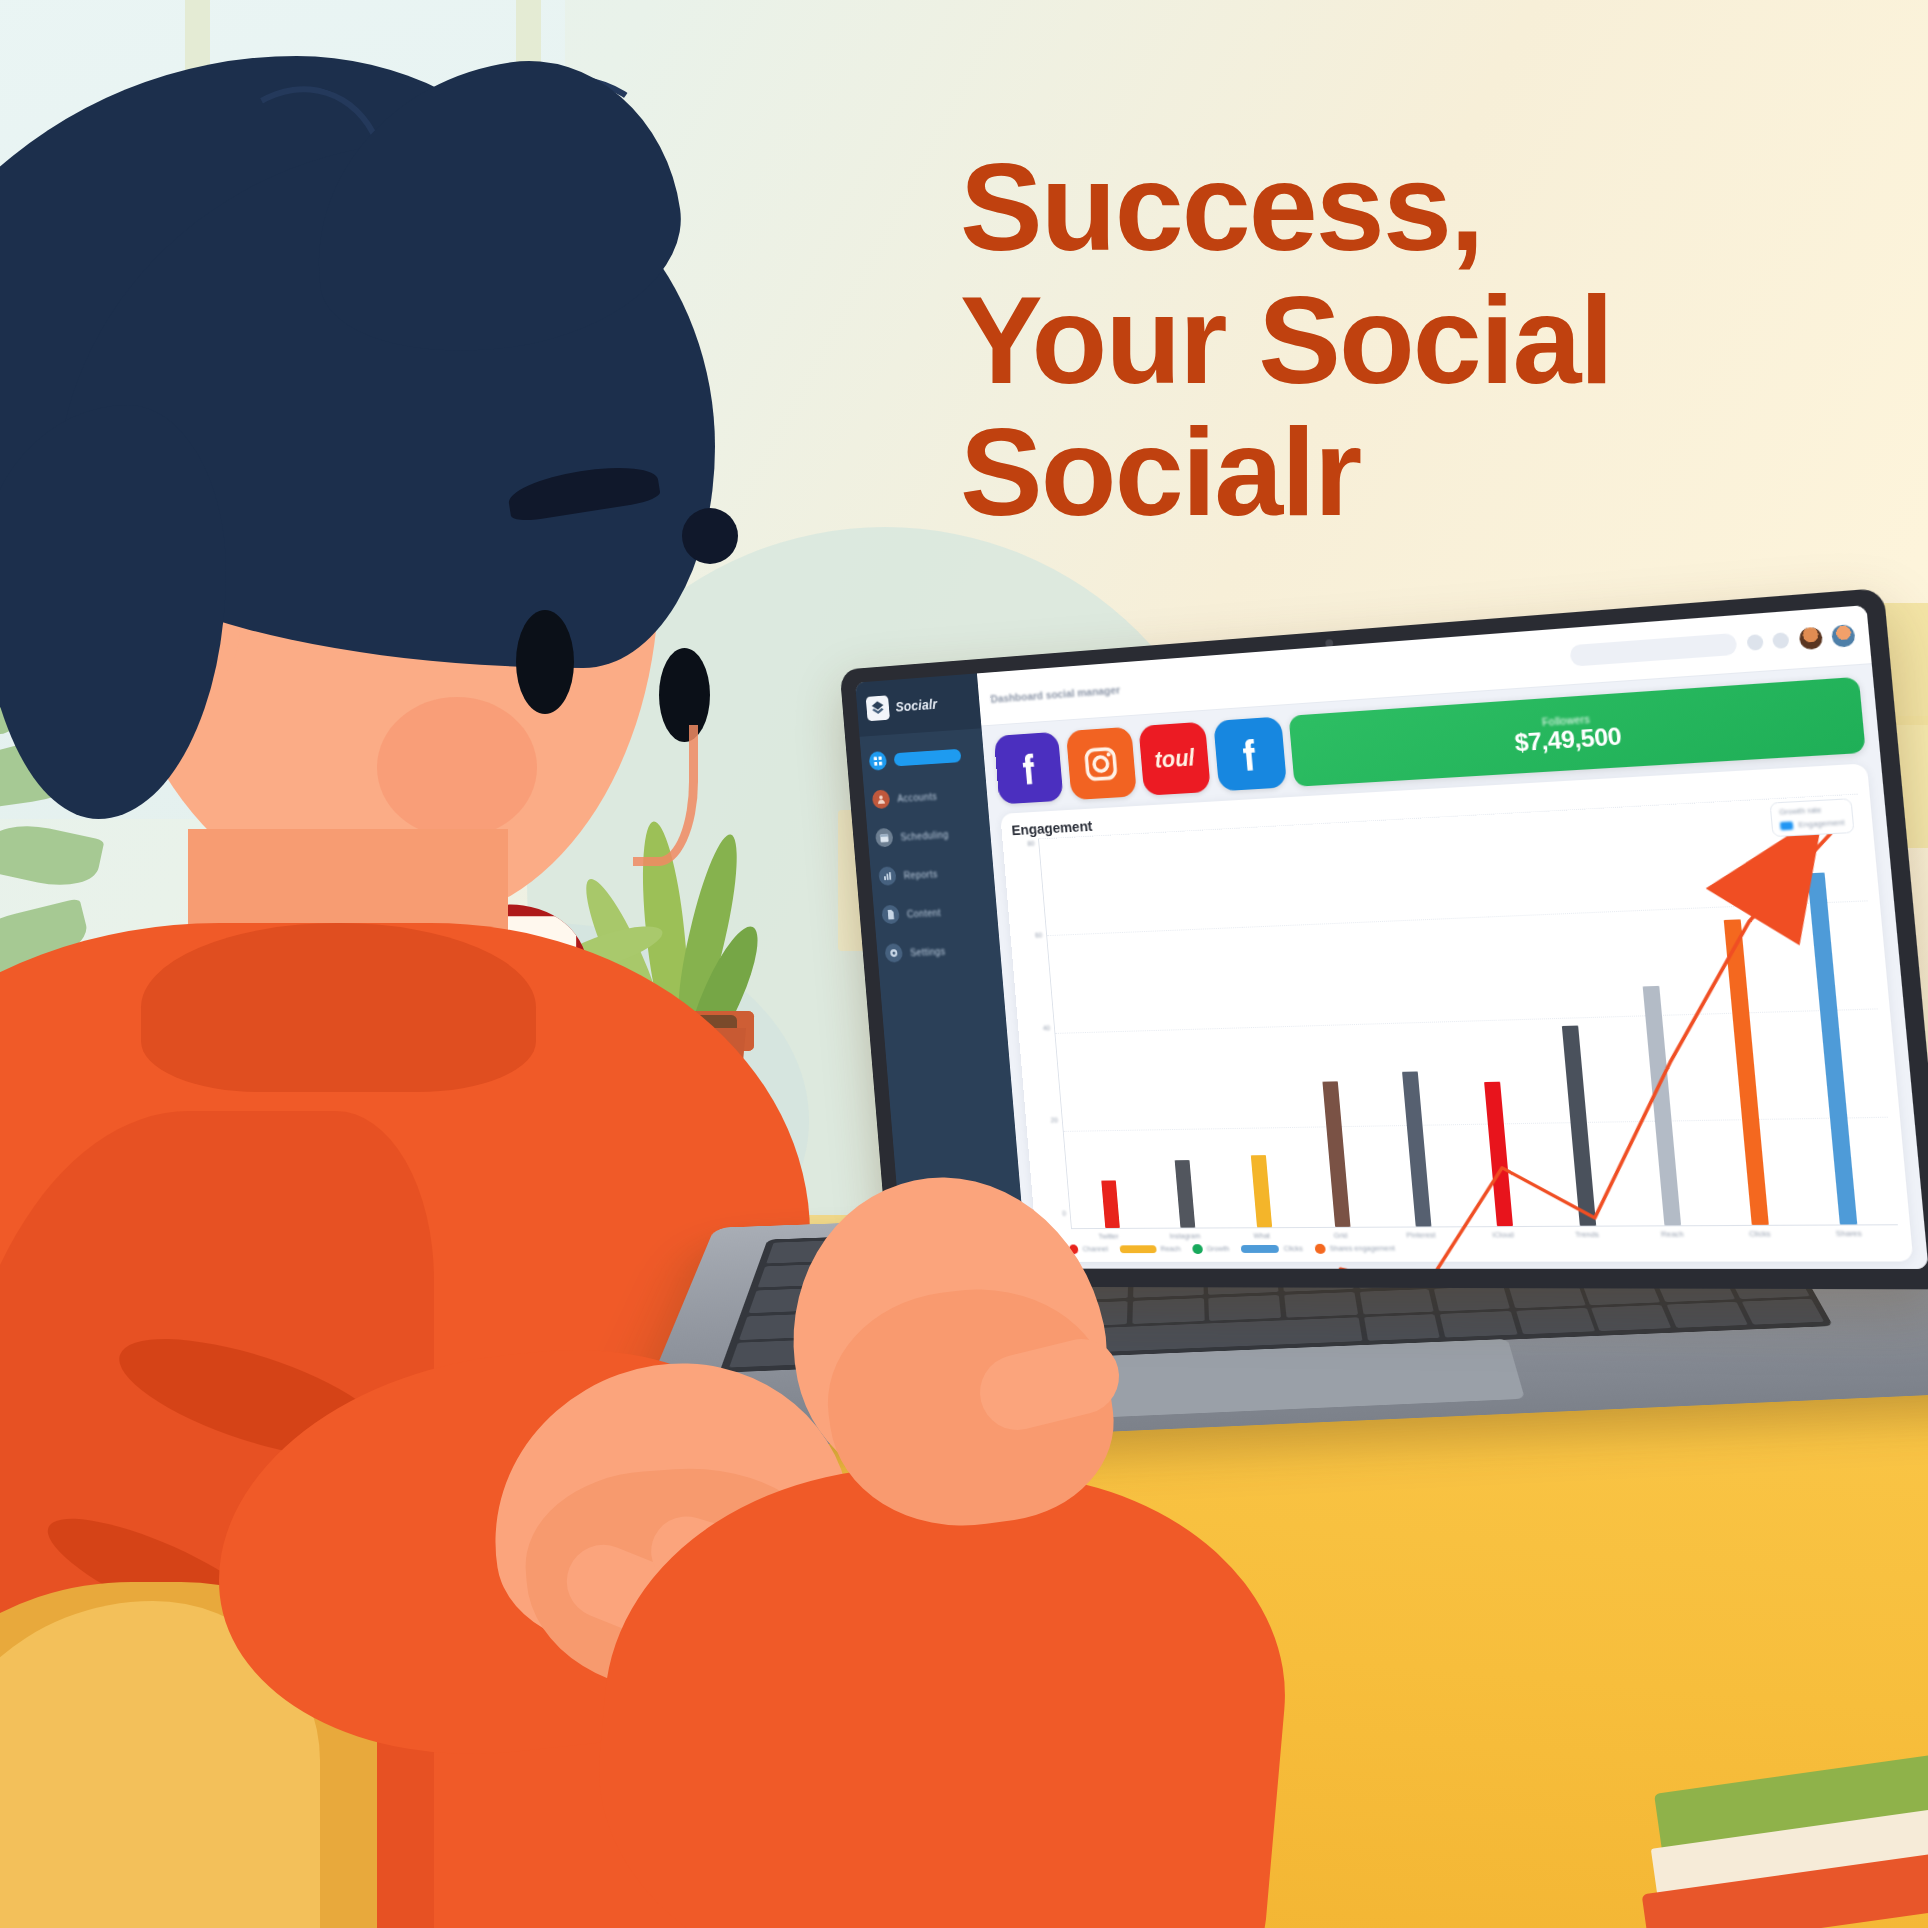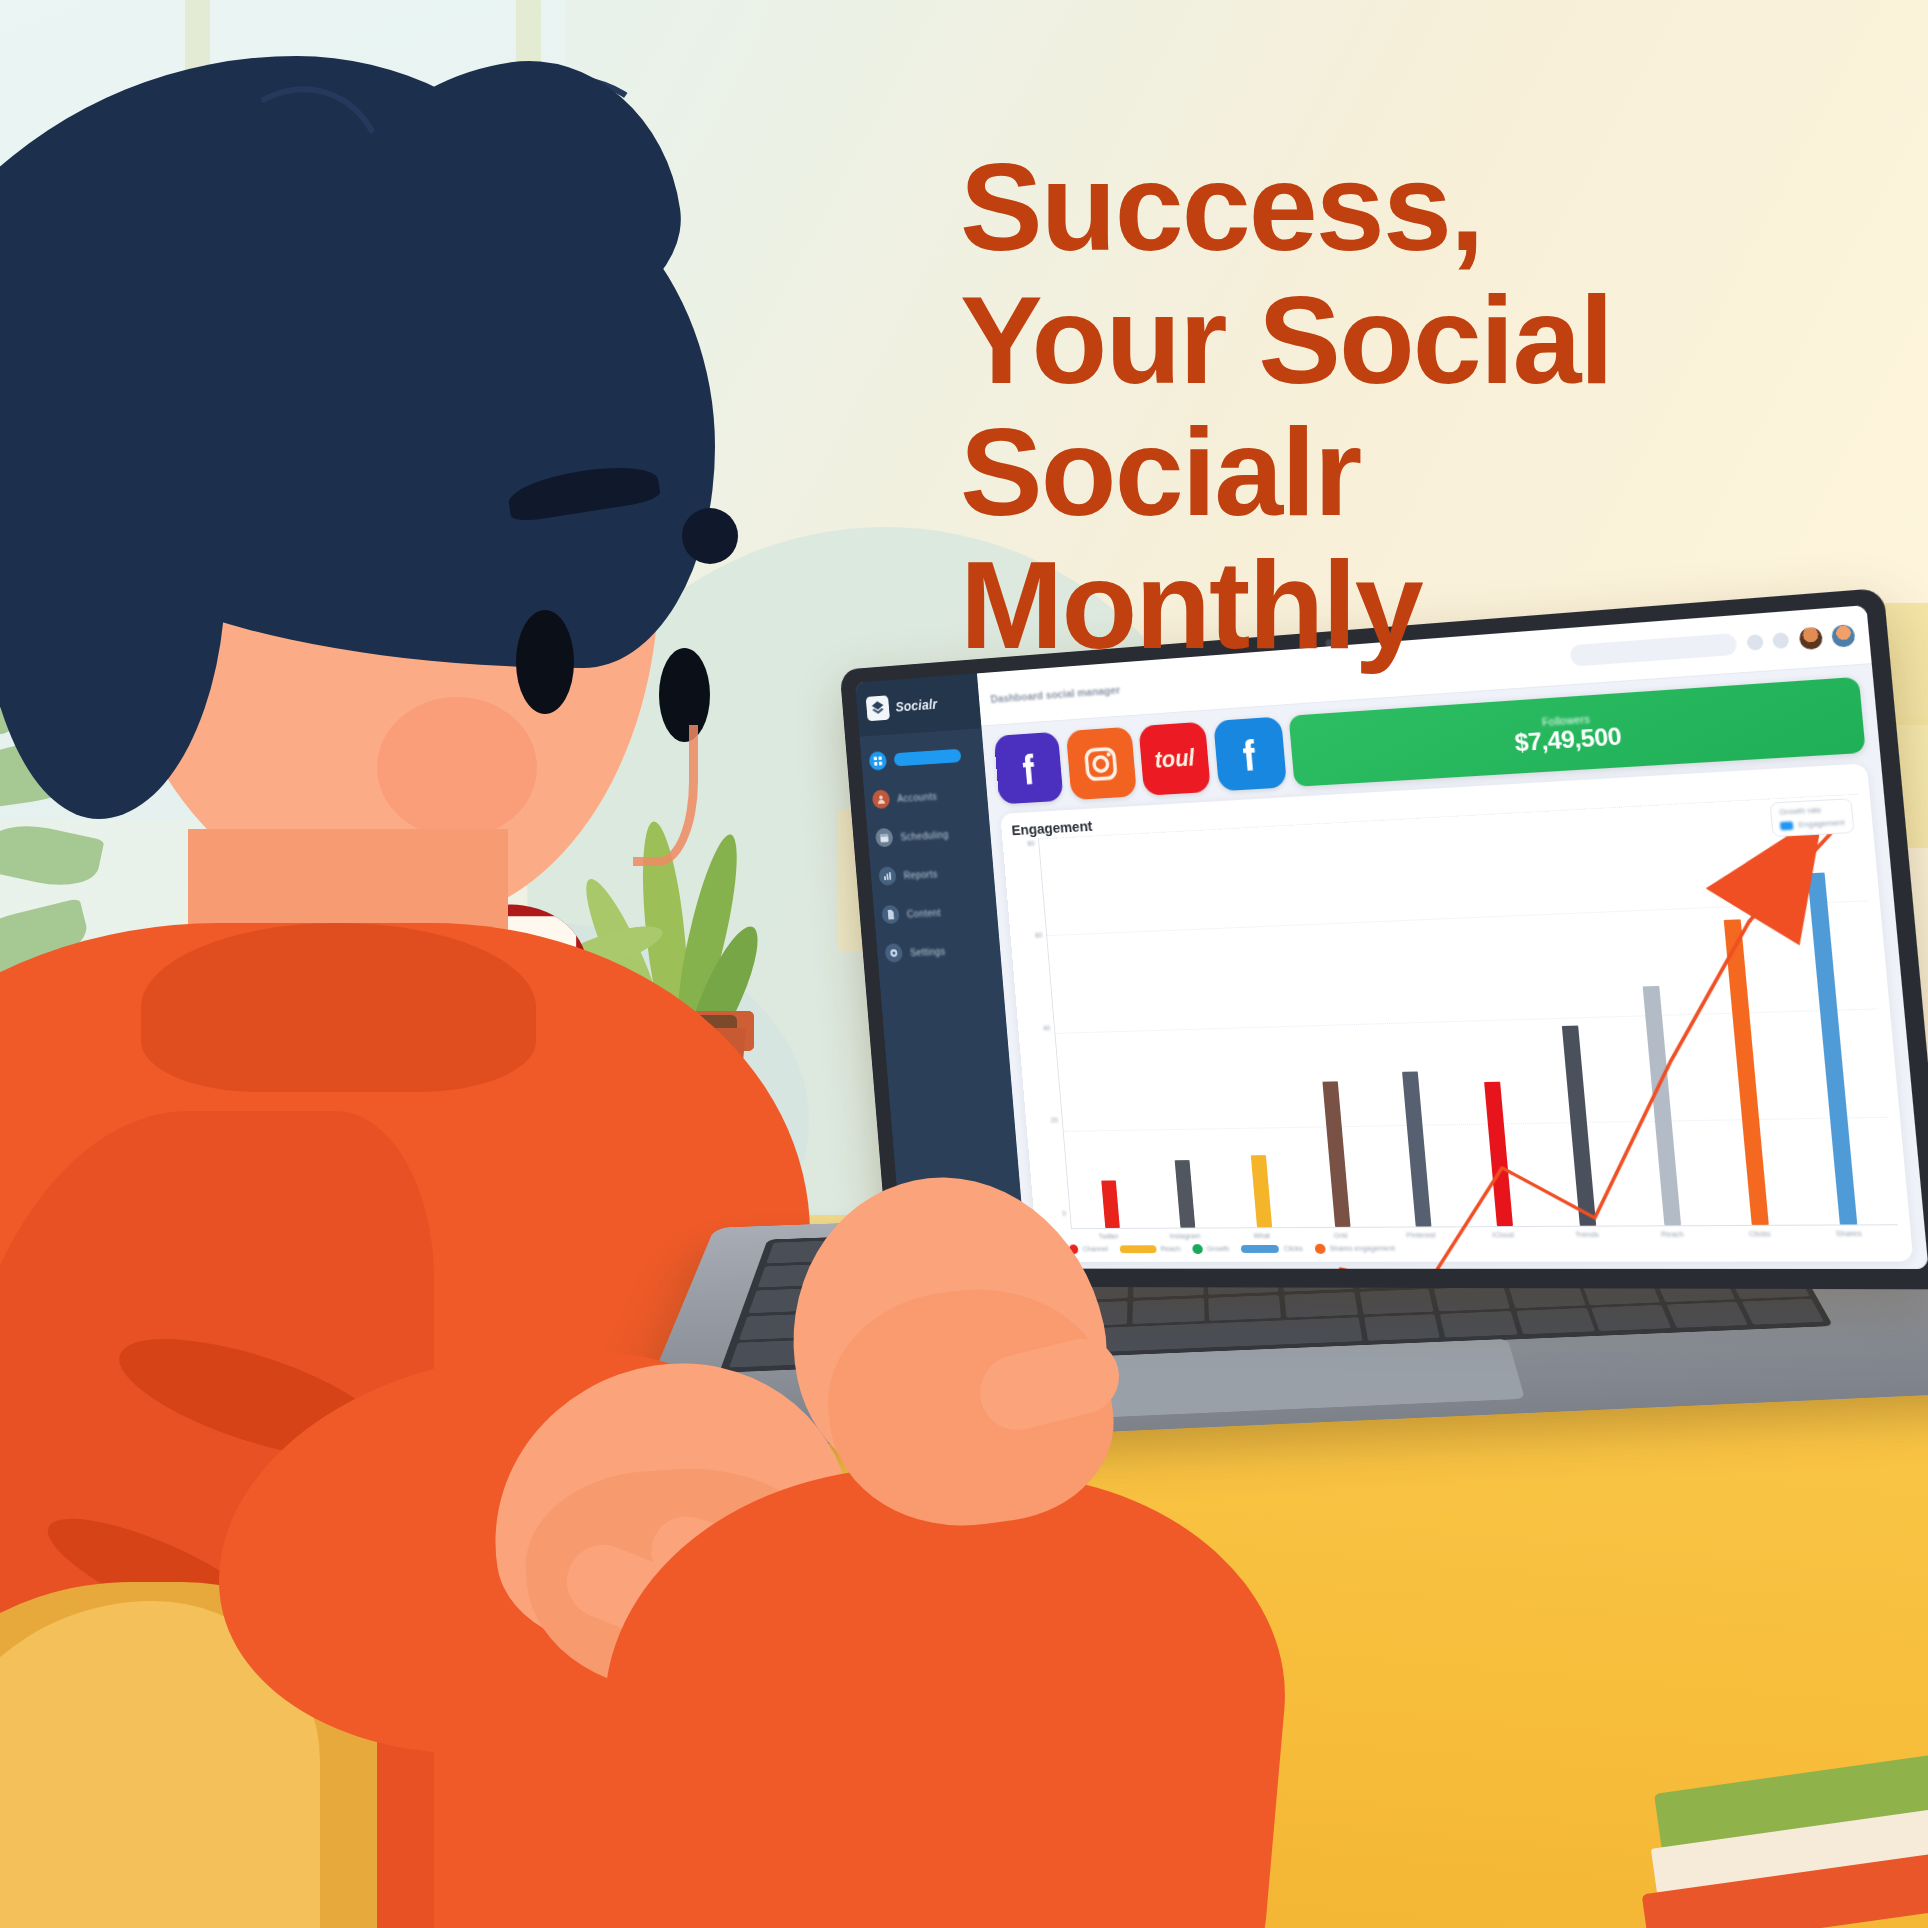--- a/index.html
+++ b/index.html
@@ -590,17 +590,16 @@
   <div class="finger" style="left:650px;top:1525px;width:132px;height:70px;transform:rotate(16deg);"></div>
   <div class="arm-r"></div>
   <div class="hand-r"></div>
   <div class="hand-r2"></div>
   <div class="finger" style="left:979px;top:1347px;width:141px;height:75px;transform:rotate(-14deg);"></div>
 
   <div class="headline">
     <div>Success,</div>
     <div>Your Social</div>
     <div>Socialr</div>
-    <div>Monthly</div>
   </div>
 
 </div>
 
 
 </body></html>

